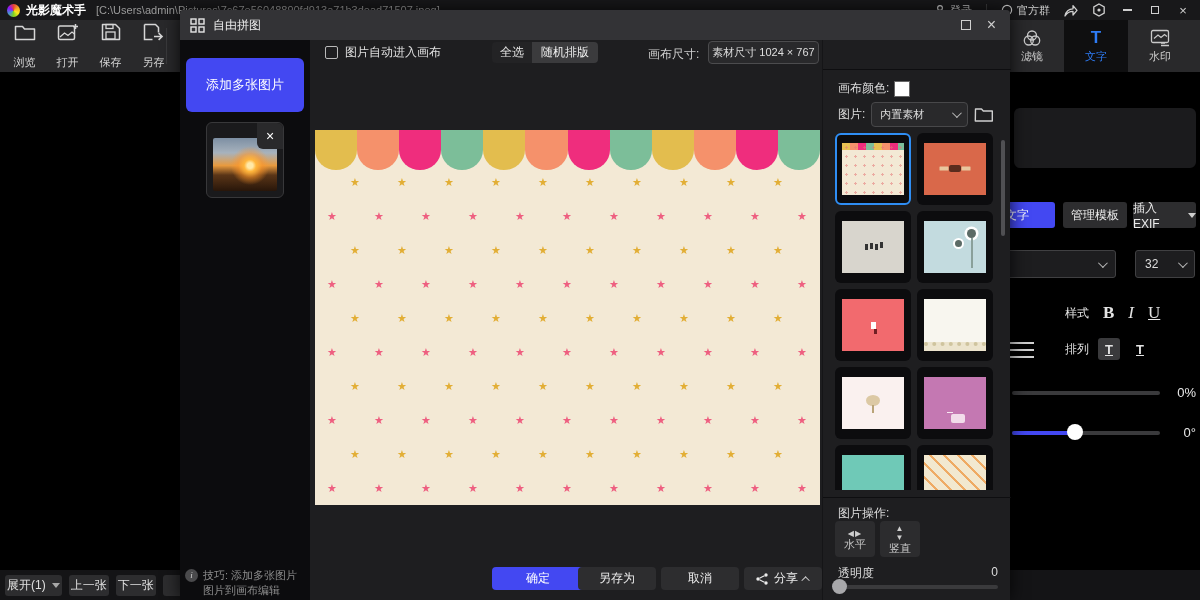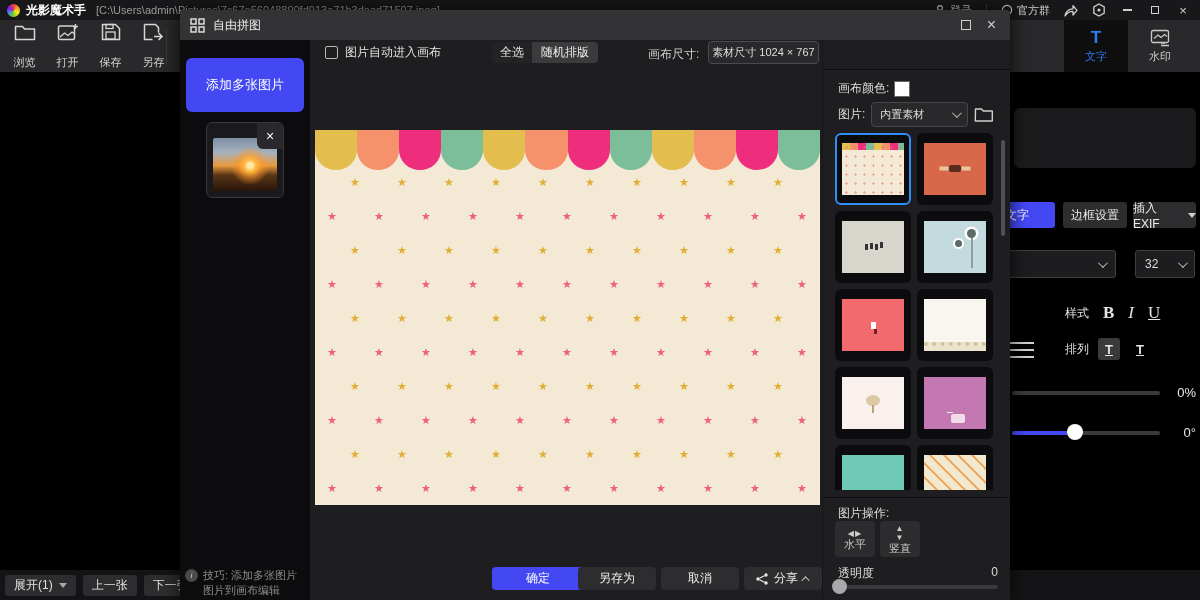--- a/index.html
+++ b/index.html
@@ -60,21 +60,21 @@
   .orient-box.on { background:#3a3a3c; }
   .orient-t { text-decoration:underline; }
   .slider-track { position:absolute; height:4px; background:#3a3a3c; border-radius:2px; }
   #pct-label { position:absolute; left:1160px; top:385px; width:36px; text-align:right; color:#e8e8e8; font-size:13px; }
   #deg-label { position:absolute; left:1160px; top:425px; width:36px; text-align:right; color:#e8e8e8; font-size:13px; }
   #deg-fill { position:absolute; left:1012px; top:431px; width:63px; height:4px; background:var(--accent); border-radius:2px; }
   #deg-handle { position:absolute; left:1067px; top:424px; width:16px; height:16px; border-radius:50%; background:#fff; }
 
   
   #bottombar { position:absolute; left:0; top:570px; width:1200px; height:30px; background:#141416; display:flex; align-items:center; gap:7px; padding-left:5px; }
-  .bb-btn { height:21px; padding:0 9px; background:#2d2d2f; border-radius:3px; color:#e0e0e0; font-size:12px; display:flex; align-items:center; gap:6px; }
+  .bb-btn { height:21px; padding:0 2px; background:#2d2d2f; border-radius:3px; color:#e0e0e0; font-size:12px; display:flex; align-items:center; gap:6px; }
 
   
   #dialog { position:absolute; left:180px; top:10px; width:830px; height:590px; background:#1e1e20; z-index:10;
     box-shadow:0 0 18px rgba(0,0,0,.8); border-radius:4px 4px 0 0; }
   #dlg-header { position:absolute; left:0; top:0; width:830px; height:30px; background:#333336; border-radius:4px 4px 0 0;
     display:flex; align-items:center; padding-left:10px; gap:8px; color:#ececec; }
   #dlg-controls { margin-left:auto; display:flex; align-items:center; gap:16px; padding-right:14px; }
 
   
   #dlg-left { position:absolute; left:0; top:30px; width:130px; height:560px; background:#0c0c0e; }
@@ -248,40 +248,48 @@
           <path d="M1.5 1.5h11l3 3v5" fill="none" stroke="#d6d6d6" stroke-width="1.5" stroke-linejoin="round"></path>
           <path d="M1.5 1.5v15h8" fill="none" stroke="#d6d6d6" stroke-width="1.5"></path>
           <path d="M11 13.5h8m-3.4-3.4l3.5 3.4-3.5 3.4" fill="none" stroke="#d6d6d6" stroke-width="1.5"></path>
         </svg>
       <span>另存</span>
     </div>
     <span class="toolbar-sep"></span>
   </div>
 
   <div id="right-toolbar">
+    <div class="rtool">
+      <svg width="20" height="18" viewBox="0 0 20 18">
+          <circle cx="10" cy="6.5" r="4.5" fill="none" stroke="#c9c9c9" stroke-width="1.3"></circle>
+          <circle cx="6.8" cy="11.5" r="4.5" fill="none" stroke="#c9c9c9" stroke-width="1.3"></circle>
+          <circle cx="13.2" cy="11.5" r="4.5" fill="none" stroke="#c9c9c9" stroke-width="1.3"></circle>
+        </svg>
+      <span class="rlabel">滤镜</span>
+    </div>
     <div class="rtool active">
       <span class="t-glyph">T</span>
       <span class="rlabel">文字</span>
     </div>
     <div class="rtool">
       <svg width="20" height="18" viewBox="0 0 20 18">
           <rect x="1.5" y="1.5" width="17" height="12" rx="1.5" fill="none" stroke="#c9c9c9" stroke-width="1.3"></rect>
           <path d="M4 9.5l4-3.5 3 2.5 3.5-3 2.5 2" fill="none" stroke="#c9c9c9" stroke-width="1.2"></path>
           <path d="M11 16.5h8m-8-2.5h4" stroke="#c9c9c9" stroke-width="1.3"></path>
         </svg>
       <span class="rlabel">水印</span>
     </div>
   </div>
 
   <div class="panel-box"></div>
   <div id="btn-add-text">
       <span>添加文字</span>
     </div>
   <div id="btn-manage" class="btn-dark">
-      <span>边框设置</span>
+      <span>管理模板</span>
     </div>
   <div id="btn-exif" class="btn-dark">
     <span>插入EXIF</span>
     <span class="caret-down"></span>
   </div>
   <div id="font-drop" class="drop">
       <span class="chev"></span>
     </div>
   <div id="size-drop" class="drop">
     <span>32</span>

